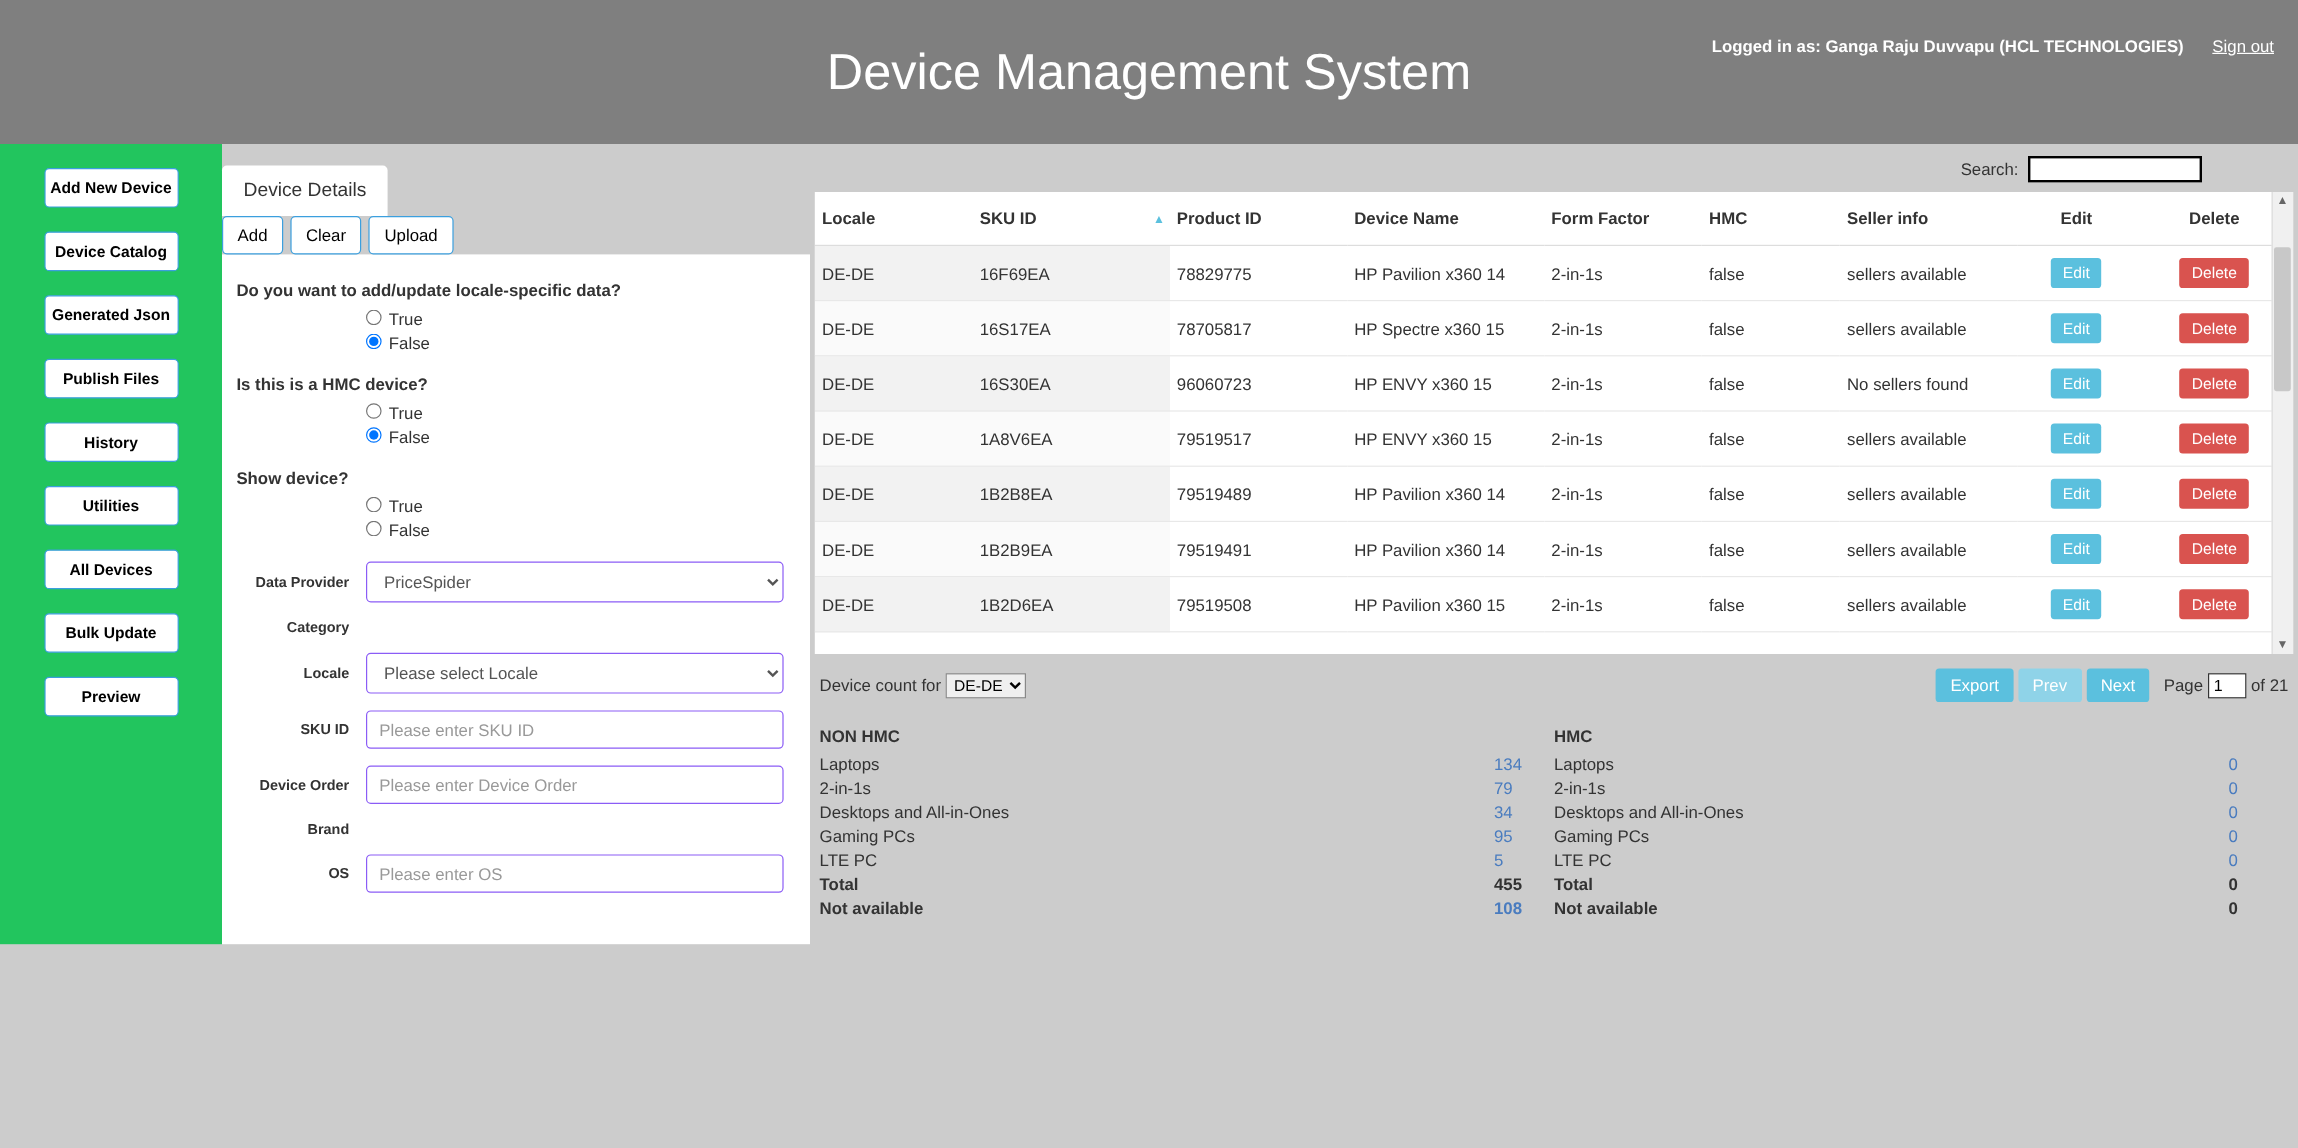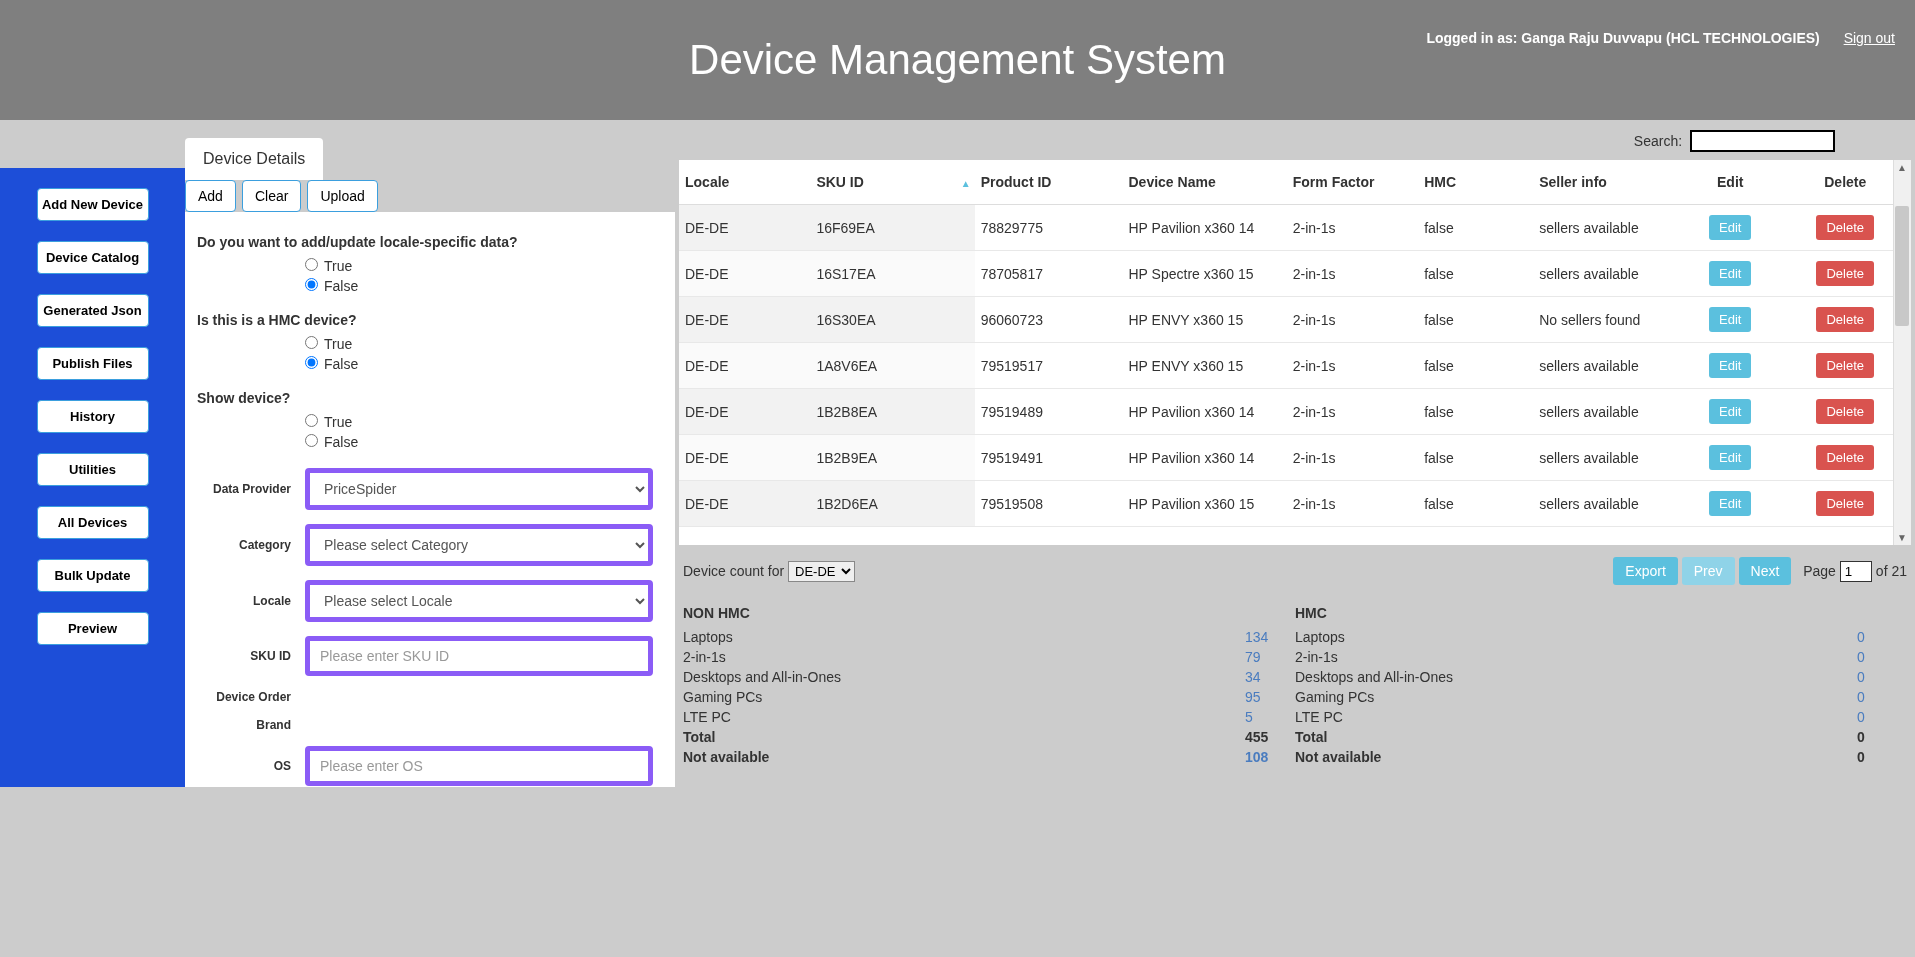--- a/index.html
+++ b/index.html
@@ -2,36 +2,36 @@
 <html><head>
 <meta charset="utf-8">
 <style>
 * { box-sizing: border-box; margin: 0; padding: 0; }
 body { font-family: Arial, Helvetica, sans-serif; font-size: 14px; background: #ccc; color: #333; }
 .header { background: #7f7f7f; color: #fff; height: 120px; display: flex; align-items: center; justify-content: center; position: relative; }
 .header h1 { font-size: 42px; font-weight: normal; }
 .header .user-info { position: absolute; right: 20px; top: 30px; font-size: 14px; font-weight: bold; }
 .header .sign-out { text-decoration: underline; margin-left: 20px; cursor: pointer; font-weight: normal; }
 .container { display: flex; }
-.sidebar { width: 185px; background: #1d4ed8; padding: 20px 18px; margin-top: 48px; }
+.sidebar { width: 185px; background: #22c55e; padding: 20px 18px; }
 .sidebar button { display: block; width: 112px; margin: 0 auto 20px auto; padding: 8px 4px; background: #fff; border: 1px solid #3b9fde; border-radius: 4px; font-size: 13px; font-weight: bold; cursor: pointer; text-align: center; }
 .main { flex: 1; display: flex; }
 .details-panel { width: 490px; background: #ccc; padding-top: 18px; position: relative; }
 .panel-head { display: flex; align-items: flex-start; flex-direction: column; }
 .tab { background: #fff; border-radius: 4px 4px 0 0; padding: 12px 18px; font-size: 16px; margin-right: auto; }
 .action-btns { display: flex; gap: 6px; padding-right: 12px; }
 .action-btns button { background: #fff; border: 1px solid #3b9fde; border-radius: 4px; padding: 7px 12px; font-size: 14px; cursor: pointer; }
 .details-body { background: #fff; padding: 22px 22px 22px 12px; height: 575px; overflow-y: scroll; }
 .form-q { font-weight: bold; margin-bottom: 8px; margin-left: 0; font-size: 14px; }
 .radio-group { margin-left: 108px; margin-bottom: 18px; }
 .radio-group label { display: block; margin-bottom: 4px; font-size: 14px; }
 .radio-group input { margin-right: 6px; }
 .form-row { display: flex; align-items: center; margin-bottom: 14px; }
 .form-row .lbl { width: 108px; text-align: right; padding-right: 14px; font-weight: bold; font-size: 12px; }
-.form-row select, .form-row input[type=text] { flex: 1; padding: 7px 10px; border: 5px solid #8b5cf6; border-radius: 4px; font-size: 14px; color: #555; background: #fff; }
+.form-row select, .form-row input[type=text] { flex: 1; padding: 7px 10px; border: 1px solid #8b5cf6; border-radius: 4px; font-size: 14px; color: #555; background: #fff; }
 .form-row input[type=text]::placeholder { color: #999; }
 .right-panel { flex: 1; background: #ccc; padding: 8px 0 0 0; }
 .search-bar { text-align: right; padding: 2px 80px 8px 0; font-size: 14px; }
 .search-bar input { width: 145px; border: 2px solid #000; height: 22px; padding: 2px 4px; margin-left: 4px; }
 .table-wrap { background: #fff; margin: 0 4px; height: 385px; overflow: hidden; position: relative; }
 table.data { width: 100%; border-collapse: collapse; font-size: 14px; }
 table.data th { text-align: left; padding: 14px 6px; font-weight: bold; border-bottom: 1px solid #ddd; vertical-align: top; position: relative; }
 table.data th .sort-arrow { color: #5bc0de; font-size: 10px; position: absolute; right: 4px; top: 18px; }
 table.data td { padding: 10px 6px; border-bottom: 1px solid #e8e8e8; vertical-align: middle; }
 table.data tbody tr:nth-child(odd) td:nth-child(1),
@@ -110,32 +110,32 @@
           <label><input type="radio" name="sd" style=""><span>True</span></label>
           <label><input type="radio" name="sd" style=""><span>False</span></label>
         </div>
 
         <div class="form-row">
           <div class="lbl">Data Provider</div>
           <select><option>PriceSpider</option></select>
         </div>
         <div class="form-row">
           <div class="lbl">Category</div>
-          <select><option>Please select Category</option></select>
         </div>
         <div class="form-row">
           <div class="lbl">Locale</div>
           <select><option>Please select Locale</option></select>
         </div>
         <div class="form-row">
           <div class="lbl">SKU ID</div>
           <input type="text" placeholder="Please enter SKU ID" style="">
         </div>
         <div class="form-row">
           <div class="lbl">Device Order</div>
+          <input type="text" placeholder="Please enter Device Order" style="">
         </div>
         <div class="form-row">
           <div class="lbl">Brand</div>
         </div>
         <div class="form-row">
           <div class="lbl">OS</div>
           <input type="text" placeholder="Please enter OS" style="">
         </div>
 
       </div>

